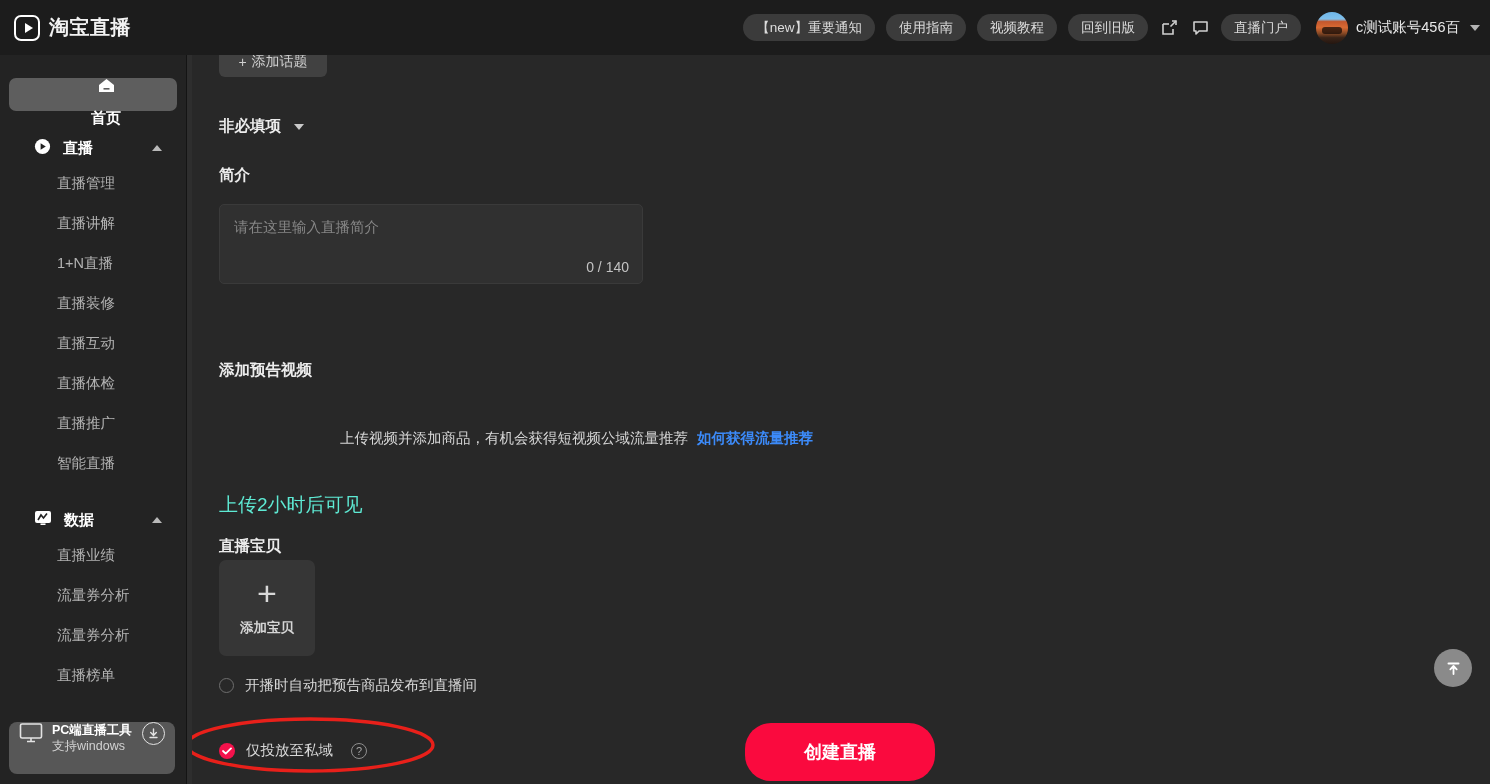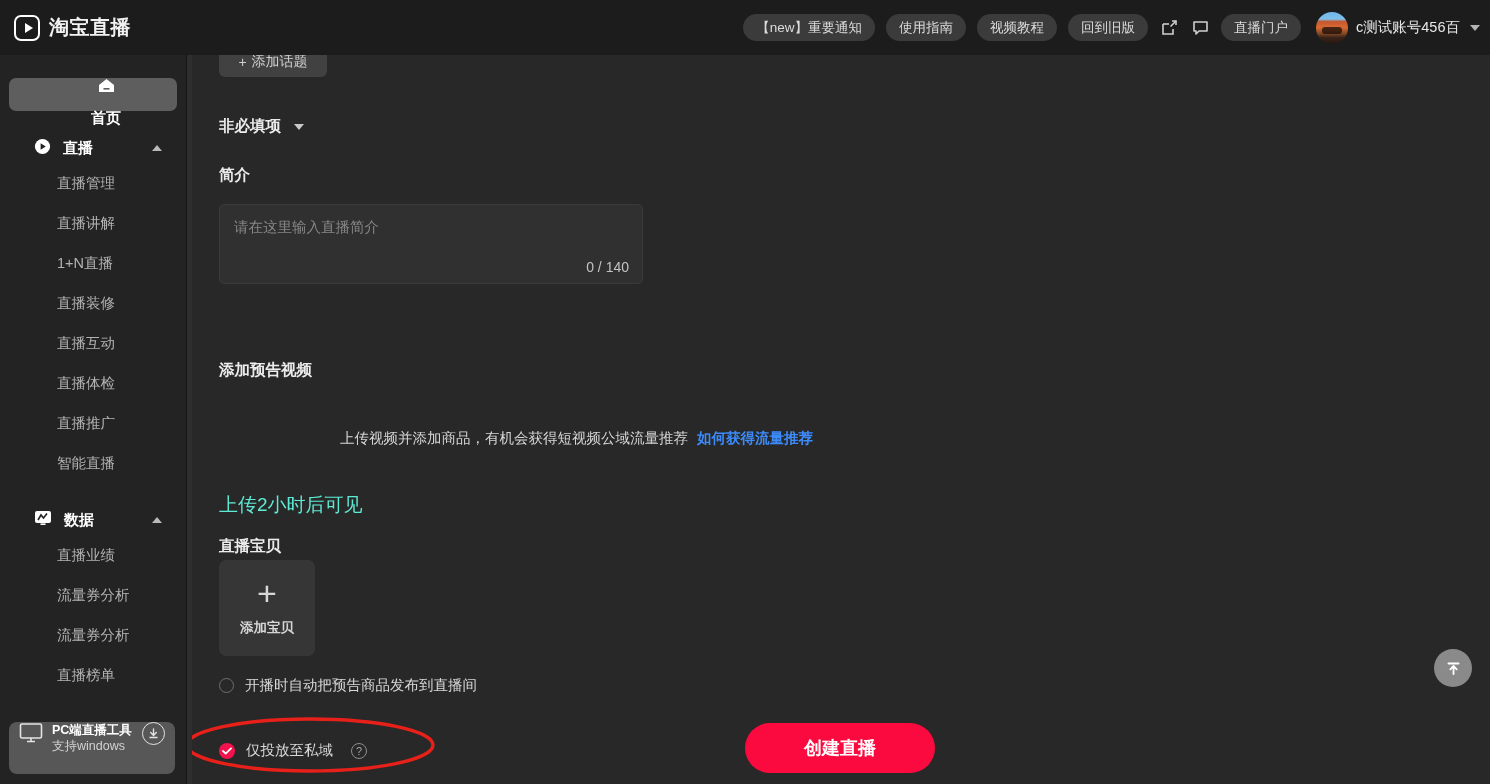--- a/index.html
+++ b/index.html
@@ -179,21 +179,21 @@
     width: 16px; height: 16px; border-radius: 50%; background: #f4124c; flex: none;
     display: flex; align-items: center; justify-content: center; cursor: pointer;
   }
   .help-circle {
     width: 16px; height: 16px; border-radius: 50%; border: 1.3px solid #8e8e8e;
     color: #a5a5a5; font-size: 11px; display: flex; align-items: center; justify-content: center;
     margin-left: 7px; cursor: pointer;
   }
 
   .create-btn {
-    position: absolute; left: 553px; top: 668px; width: 190px; height: 50px;
+    position: absolute; left: 553px; top: 668px; width: 190px; height: 58px;
     background: #fa0a3e; border-radius: 26px; border: none;
     color: #ffffff; font-size: 18px; font-weight: bold;
     display: flex; align-items: center; justify-content: center; cursor: pointer;
   }
 
   .to-top {
     position: absolute; right: 18px; top: 594px; width: 38px; height: 38px;
     border-radius: 50%; background: #8a8a8a;
     display: flex; align-items: center; justify-content: center; cursor: pointer;
   }

